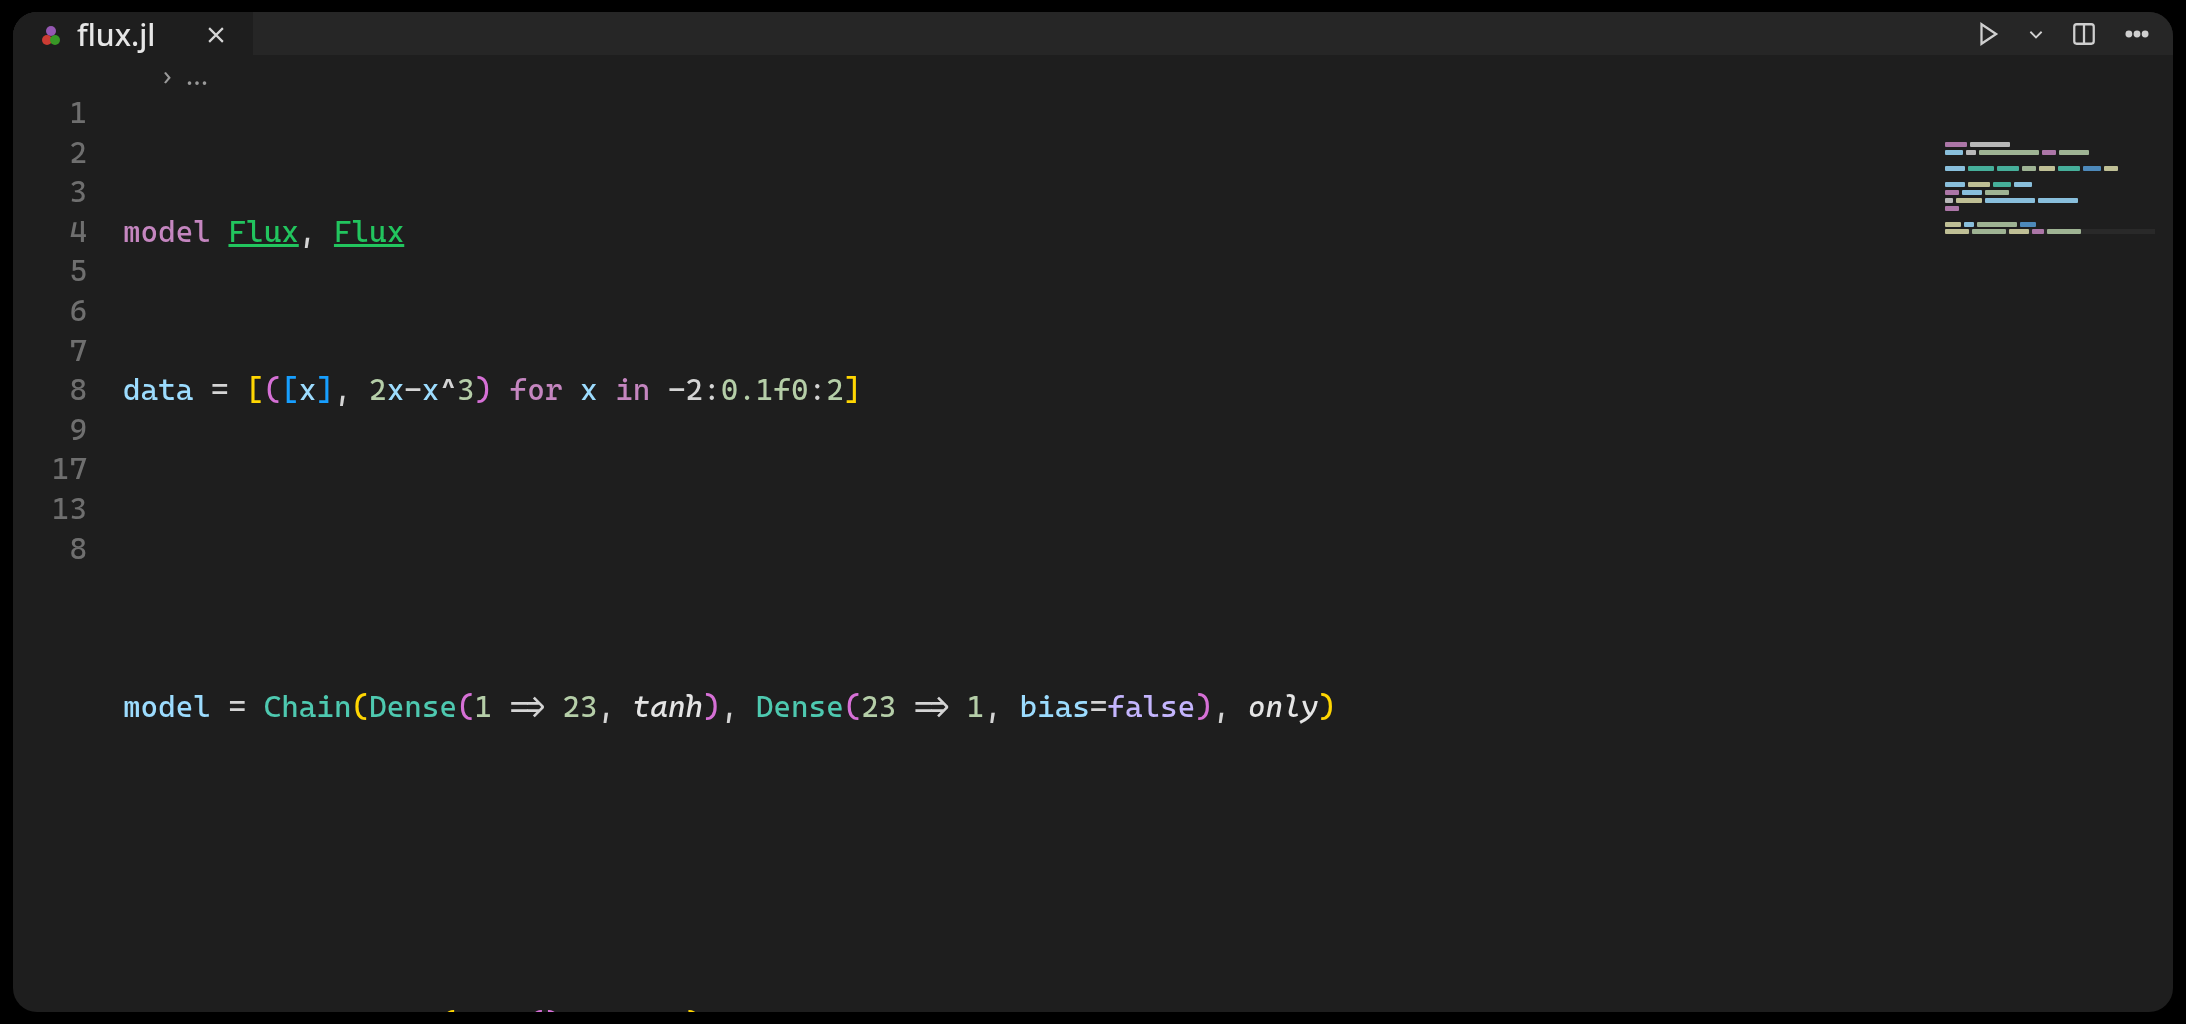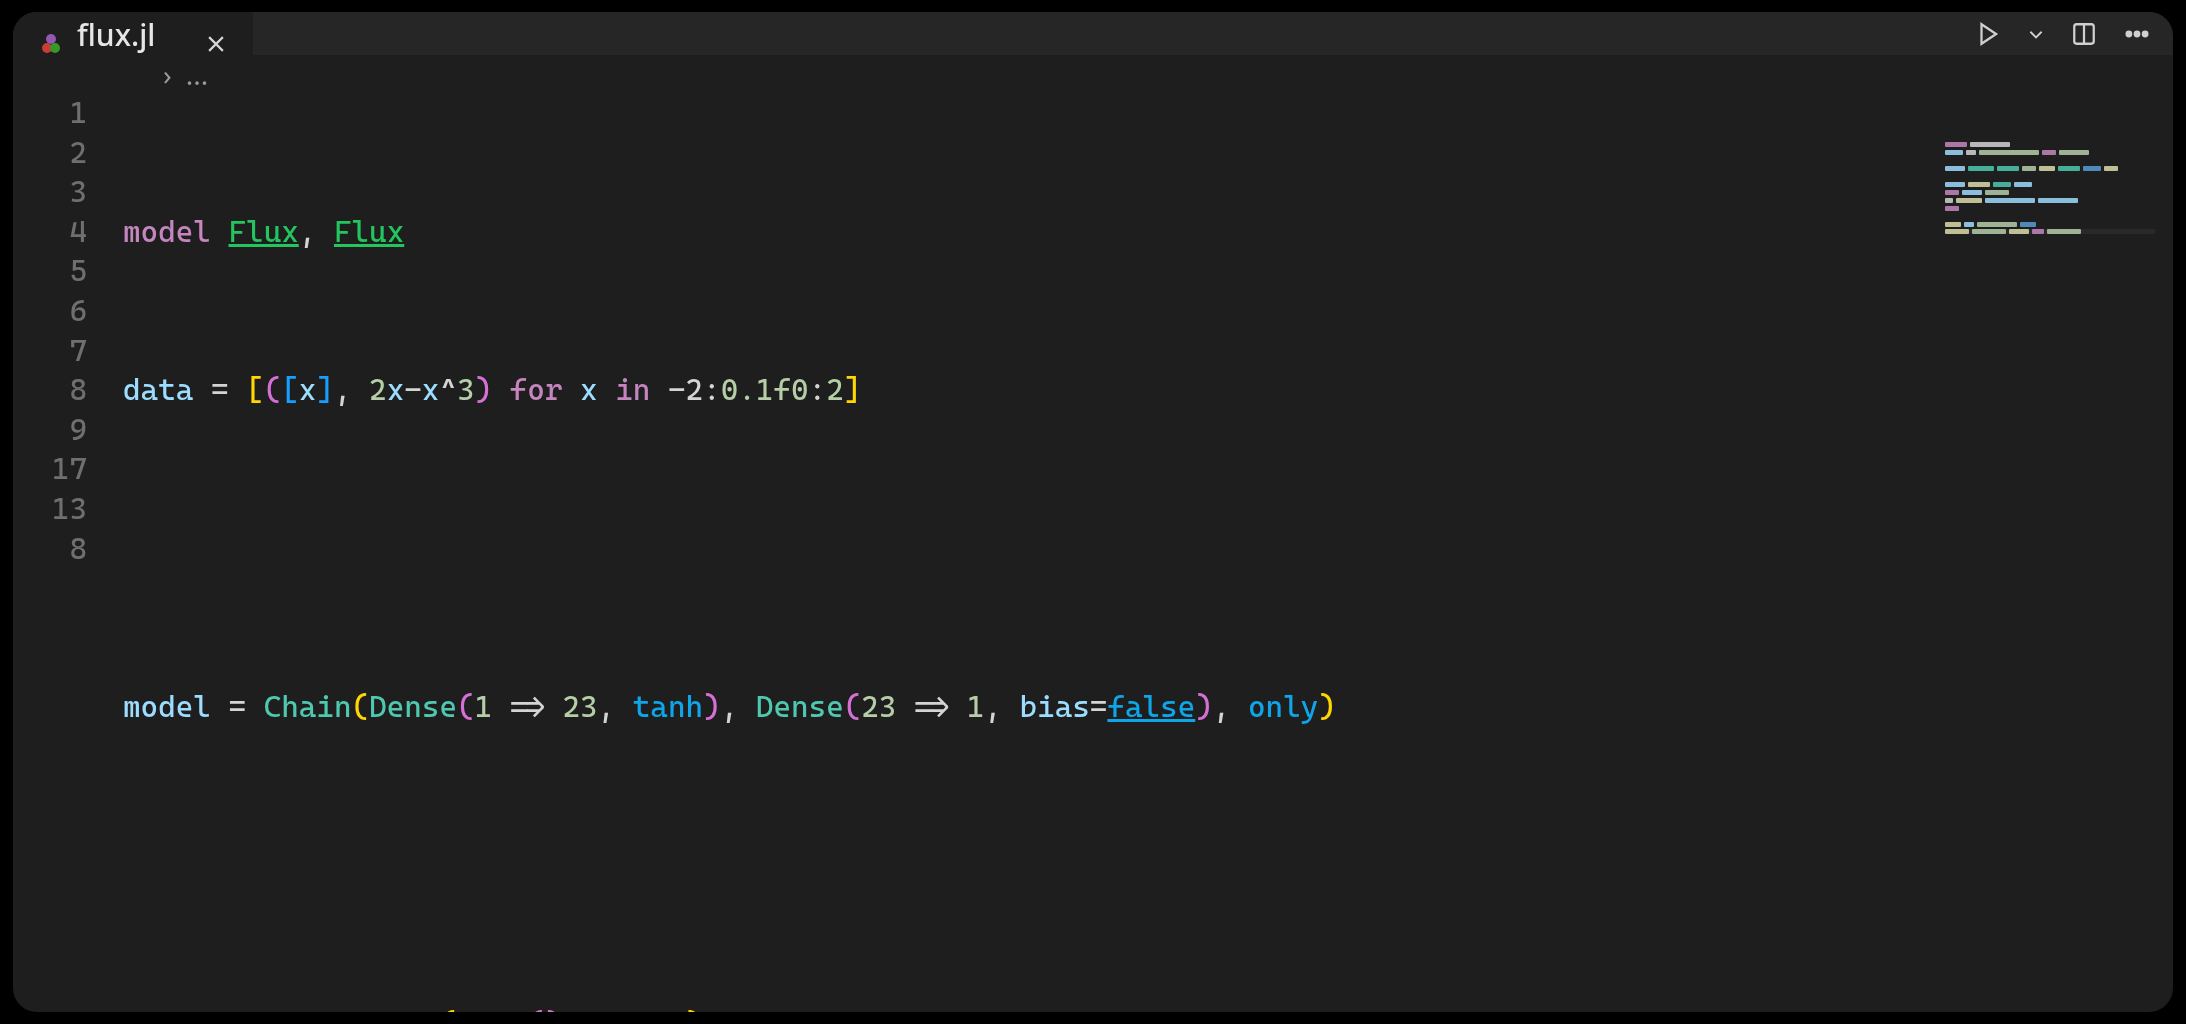--- a/index.html
+++ b/index.html
@@ -24,21 +24,21 @@
   
   .tabbar {
     height: 70px;
     background: #262626;
     display: flex;
     align-items: stretch;
     position: relative;
   }
   .tab {
     display: flex;
-    align-items: flex-end;
+    align-items: center;
     gap: 14px;
     padding: 0 26px;
     background: #1e1e1e;
     color: #e6e6e6;
     font-family: -apple-system, "Segoe UI", system-ui, sans-serif;
     font-size: 30px;
     font-weight: 500;
     border-top: 2px solid transparent;
     cursor: pointer;
   }
@@ -99,28 +99,28 @@
     flex: 1;
     color: #d4d4d4;
     white-space: pre;
   }
   .code .row { height: 1.32em; display:flex; align-items:center; }
 
   
   .kw   { color: #c586c0; }   
   .id   { color: #22c55e; text-decoration: underline; }
   .var  { color: #9cdcfe; }   
-  .fn   { color: #0ea5e9; }   
+  .fn   { color: #e5e5e5; font-style: italic; }   
   .typ  { color: #4ec9b0; }   
   .num  { color: #b5cea8; }   
   .op   { color: #d4d4d4; }
   .punc { color: #ffd602; }   
   .p2   { color: #d670d6; }   
   .p3   { color: #179fff; }   
-  .bool { color: #0ea5e9; text-decoration: underline; }   
+  .bool { color: #c4b5fd; }   
 
   
   .minimap {
     position: absolute;
     top: 130px;
     right: 18px;
     width: 210px;
     height: 90px;
     opacity: 0.85;
     pointer-events: none;

